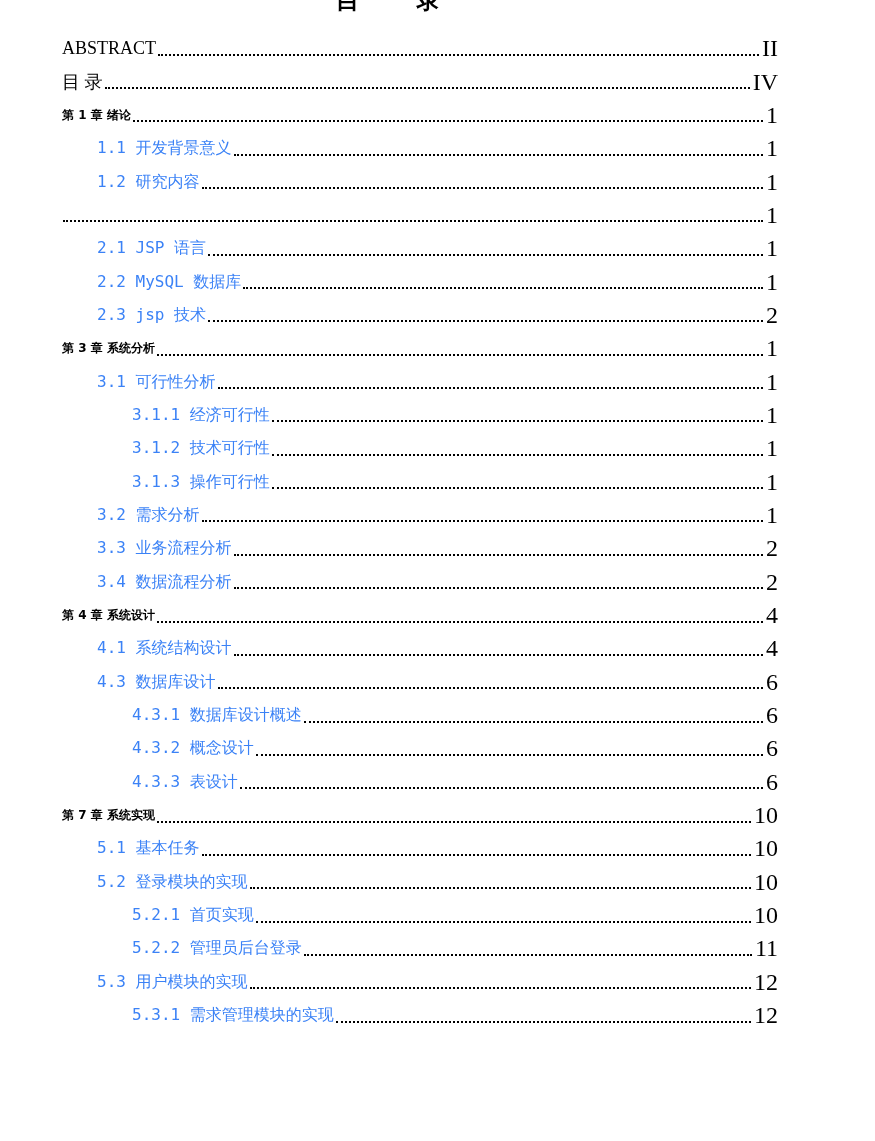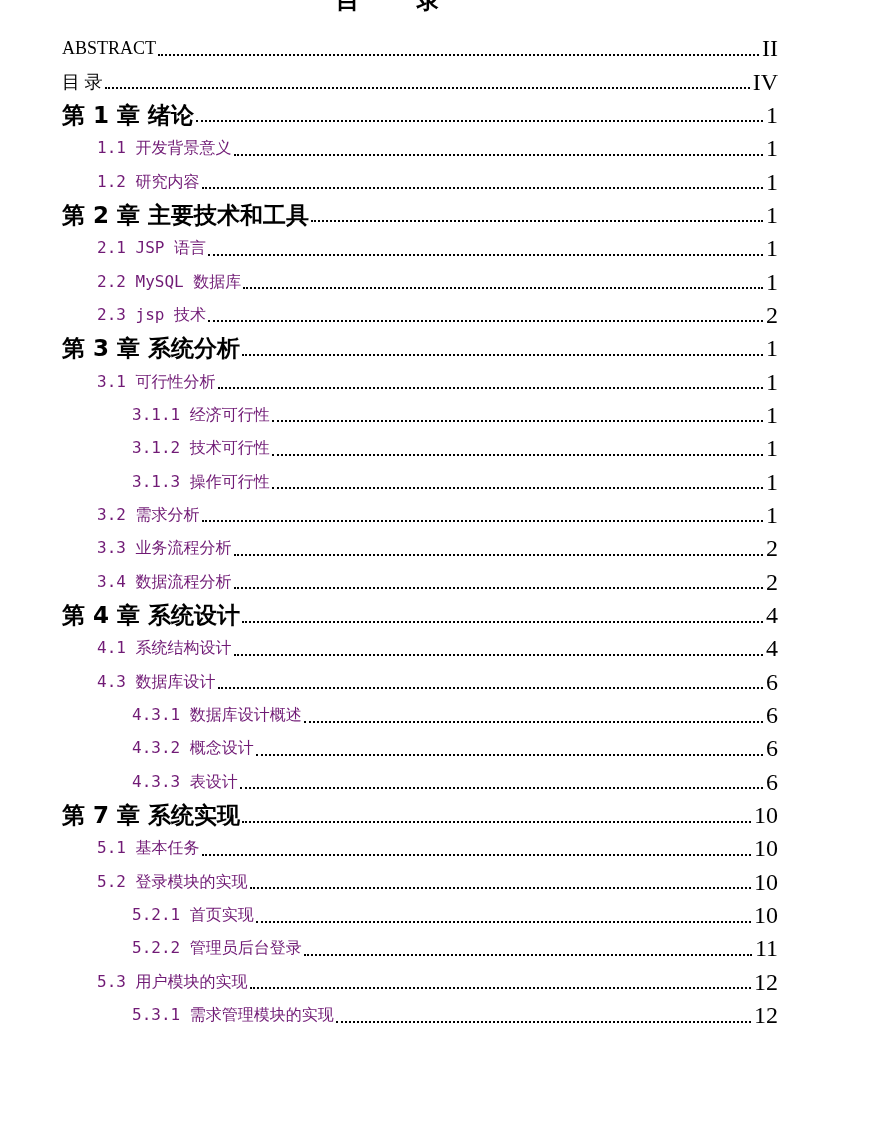--- a/index.html
+++ b/index.html
@@ -19,25 +19,25 @@
     font-size: 17px; white-space: nowrap;
   }
   .row .label { background: #fff; padding-right: 1px; z-index: 1; }
   .row .leader {
     flex: 1; height: 0; border-bottom: 2px dotted #000; margin: 0 1px; align-self: center;
     transform: translateY(6px);
   }
   .row .page {
     font-family: "Liberation Serif", serif; font-size: 24px; padding-left: 2px;
   }
-  .lvl0 .label { font-family: "DejaVu Sans", sans-serif; font-weight: bold; font-size: 23px; }
+  .lvl0 .label { font-family: "DejaVu Sans", sans-serif; font-weight: bold; font-size: 12px; }
   .lvl0.front .label { font-family: "Liberation Serif", serif; font-weight: normal; font-size: 18px; }
   .lvl1 { padding-left: 35px; }
   .lvl2 { padding-left: 70px; }
-  .lvl1 .label, .lvl2 .label { font-family: "DejaVu Sans Mono", "Liberation Mono", monospace; font-size: 16px; color: #701a75; }
+  .lvl1 .label, .lvl2 .label { font-family: "DejaVu Sans Mono", "Liberation Mono", monospace; font-size: 16px; color: #3b82f6; }
 </style>
 </head>
 <body>
 
 <div class="title">目 录</div>
 
 <div class="toc" id="toc">
     <div class="row lvl0 front">
       <span class="label">ABSTRACT</span>
       <span class="leader"></span>
@@ -57,21 +57,20 @@
       <span class="label">1.1 开发背景意义</span>
       <span class="leader"></span>
       <span class="page">1</span>
     </div>
     <div class="row lvl1">
       <span class="label">1.2 研究内容</span>
       <span class="leader"></span>
       <span class="page">1</span>
     </div>
     <div class="row lvl0">
-      <span class="label">第 2 章  主要技术和工具</span>
       <span class="leader"></span>
       <span class="page">1</span>
     </div>
     <div class="row lvl1">
       <span class="label">2.1  JSP 语言</span>
       <span class="leader"></span>
       <span class="page">1</span>
     </div>
     <div class="row lvl1">
       <span class="label">2.2  MySQL 数据库</span>

